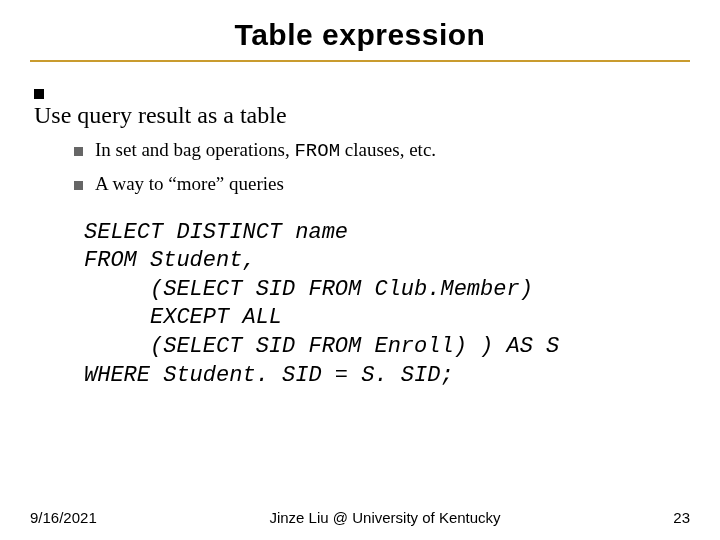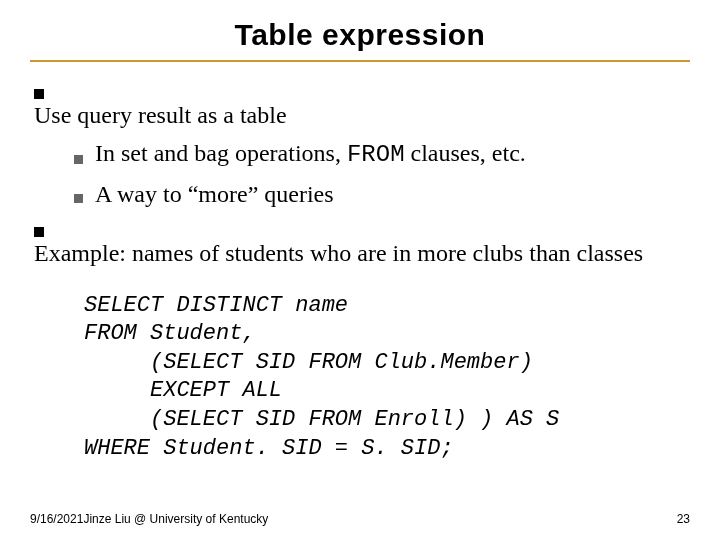--- a/index.html
+++ b/index.html
@@ -39,22 +39,22 @@
     margin: 6px 0 6px 4px;
     flex-direction: column;
   }
   .lvl1 > .dot {
     width: 10px; height: 10px; background: #000; border-radius: 0;
     margin-top: 11px; margin-right: 14px; flex: 0 0 10px;
   }
   .lvl1 > .txt { flex: 1; }
   .lvl2 {
     display: flex;
-    align-items: center;
-    font-size: 24px;
+    align-items: flex-start;
+    font-size: 19px;
     line-height: 1.35;
     margin: 6px 0 6px 44px;
   }
   .lvl2 > .dot {
     width: 9px; height: 9px; background: #666; border-radius: 0;
     margin-top: 10px; margin-right: 12px; flex: 0 0 9px;
   }
   .lvl2 > .txt { flex: 1; }
   .mono { font-family: "Courier New", Courier, monospace; }
   .code-block {
@@ -64,25 +64,25 @@
     white-space: pre;
     margin: 22px 0 0 54px;
     font-style: italic;
   }
   .footer {
     position: absolute;
     left: 30px; right: 30px; bottom: 14px;
     display: flex;
     align-items: baseline;
     font-family: Arial, Helvetica, sans-serif;
-    font-size: 12px;
+    font-size: 15px;
     color: #000;
   }
   .footer .date { flex: 0 0 auto; }
-  .footer .center { flex: 1; }
+  .footer .center { flex: 1; text-align: center; }
   .footer .page { flex: 0 0 auto; text-align: center; }
 </style>
 </head>
 <body>
 
 <div class="slide">
 
   <div class="title">Table expression</div>
   <hr class="title-rule">
 
@@ -98,24 +98,20 @@
       <span class="txt">
         <span>In set and bag operations, </span><span class="mono">FROM</span><span> clauses, etc.</span>
       </span>
     </li>
 
     <li class="lvl2">
       <span class="dot"></span>
       <span class="txt">A way to “more” queries</span>
     </li>
 
-    <li class="lvl1">
-      <span class="dot"></span>
-      <span class="txt">Example: names of students who are in more clubs than classes</span>
-    </li>
 
   </ul>
 
   <div class="code-block">SELECT DISTINCT name
 FROM Student,
      (SELECT SID FROM Club.Member)
      EXCEPT ALL
      (SELECT SID FROM Enroll) ) AS S
 WHERE Student. SID = S. SID;</div>
 

